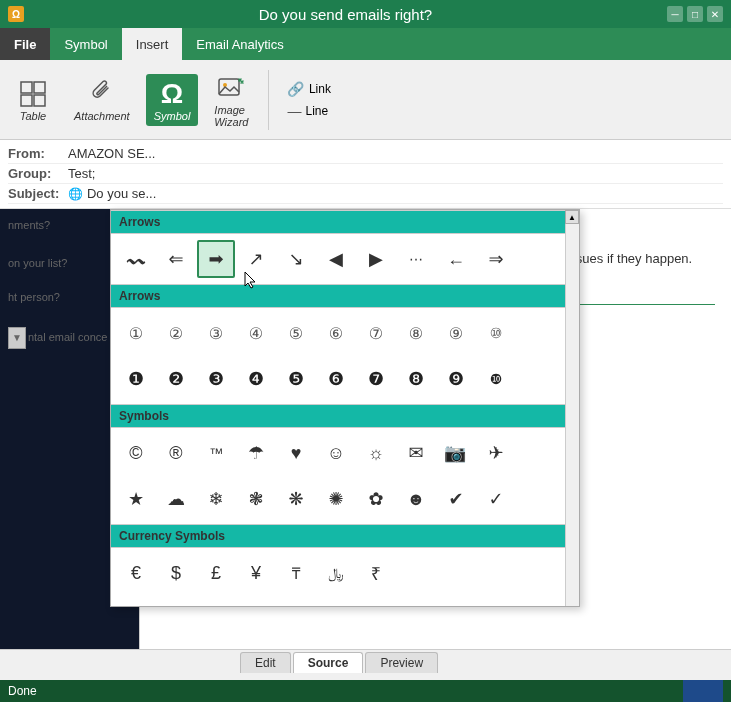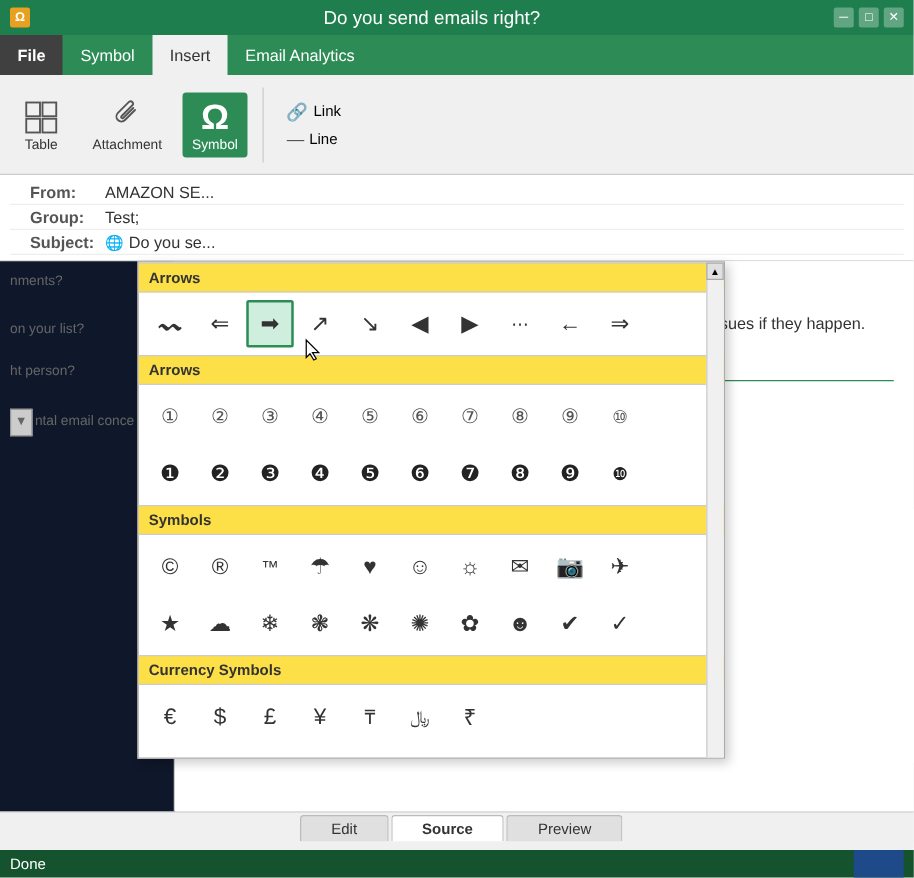--- a/index.html
+++ b/index.html
@@ -67,21 +67,21 @@
     .ribbon-btn-icon {
       width: 32px;
       height: 32px;
       display: flex;
       align-items: center;
       justify-content: center;
       font-size: 22px;
     }
     .ribbon-btn.active .ribbon-btn-icon { color: white; }
     .ribbon-btn.active .ribbon-btn-label { color: white; }
-    .ribbon-btn-label { font-size: 11px; color: #333; text-align: left; }
+    .ribbon-btn-label { font-size: 11px; color: #333; text-align: left; font-style: italic; }
     .ribbon-divider { width: 1px; height: 60px; background: #ccc; margin: 0 4px; }
 
     .ribbon-small-btns { display: flex; flex-direction: column; gap: 2px; }
     .ribbon-small-btn {
       display: flex;
       align-items: center;
       gap: 4px;
       padding: 2px 6px;
       cursor: pointer;
       border-radius: 2px;
@@ -94,21 +94,21 @@
       padding: 4px 8px;
       border-bottom: 1px solid #ddd;
     }
     .email-field {
       display: flex;
       align-items: center;
       padding: 2px 0;
       font-size: 13px;
       border-bottom: 1px solid #eee;
     }
-    .email-field-label { width: 60px; color: #555; font-weight: bold; margin-left: 16px; }
+    .email-field-label { width: 60px; color: #555; font-weight: bold; }
     .email-field-value { color: #333; }
 
     
     .sidebar {
       width: 140px;
       background: #0f172a;
       border-right: 1px solid #ccc;
       padding: 8px;
     }
 
@@ -139,21 +139,21 @@
     .symbol-popup-scrollbar {
       position: absolute;
       right: 0;
       top: 0;
       width: 14px;
       height: 100%;
       background: #f0f0f0;
       border-left: 1px solid #ccc;
     }
     .symbol-section-title {
-      background: #fde047;
+      background: #14b8a6;
       padding: 4px 8px;
       font-size: 12px;
       font-weight: bold;
       color: #333;
       border-bottom: 1px solid #ccc;
       border-top: 1px solid #ccc;
     }
     .symbol-grid {
       display: flex;
       flex-wrap: wrap;
@@ -200,21 +200,21 @@
     
     .edit-tabs {
       display: flex;
       background: #f0f0f0;
       border-top: 1px solid #ccc;
       height: 24px;
       align-items: flex-end;
       padding-left: 240px;
     }
     .edit-tab {
-      padding: 3px 24px;
+      padding: 3px 14px;
       font-size: 12px;
       border: 1px solid #bbb;
       border-bottom: none;
       background: #e0e0e0;
       cursor: pointer;
       color: #333;
       border-radius: 3px 3px 0 0;
       margin-right: 2px;
     }
     .edit-tab.active { background: white; color: #333; font-weight: bold; }
@@ -272,20 +272,31 @@
     <div class="ribbon-btn-icon">
       <svg width="28" height="28" viewBox="0 0 28 28">
           <path d="M20 8l-8 8a4 4 0 0 1-5.66-5.66l9-9A2 2 0 0 1 18.17 4l-9 9a1 1 0 0 0 1.41 1.41l8-8" fill="none" stroke="#555" stroke-width="1.5" stroke-linecap="round"></path>
         </svg>
     </div>
     <span class="ribbon-btn-label">Attachment</span>
   </div>
   <div class="ribbon-btn active">
     <div class="ribbon-btn-icon" style="font-size:28px;color:white;font-weight:bold;">Ω</div>
     <span class="ribbon-btn-label">Symbol</span>
+  </div>
+  <div class="ribbon-btn">
+    <div class="ribbon-btn-icon">
+      <svg width="28" height="28" viewBox="0 0 28 28">
+          <rect x="2" y="5" width="20" height="16" rx="2" fill="none" stroke="#555" stroke-width="1.5"></rect>
+          <circle cx="8" cy="11" r="2" fill="#e8a020"></circle>
+          <polyline points="2,20 8,13 13,17 17,13 22,18" fill="none" stroke="#555" stroke-width="1.5"></polyline>
+          <path d="M22 5 L26 9 M24 5 L22 7 M24 9 L26 7" stroke="#2d8c56" stroke-width="1.5" stroke-linecap="round"></path>
+        </svg>
+    </div>
+    <span class="ribbon-btn-label" style="font-size:11px;">Image<br>Wizard</span>
   </div>
   <div class="ribbon-divider"></div>
   <div class="ribbon-small-btns">
     <div class="ribbon-small-btn">
       <span style="font-size:14px;">🔗</span>
       <span>Link</span>
     </div>
     <div class="ribbon-small-btn">
       <span style="font-size:14px;color:#555;">—</span>
       <span>Line</span>

